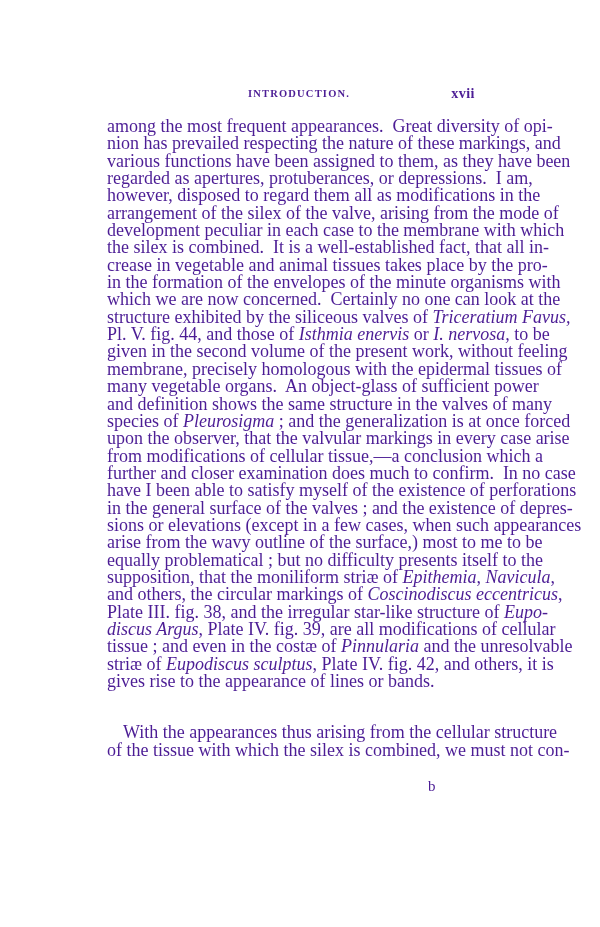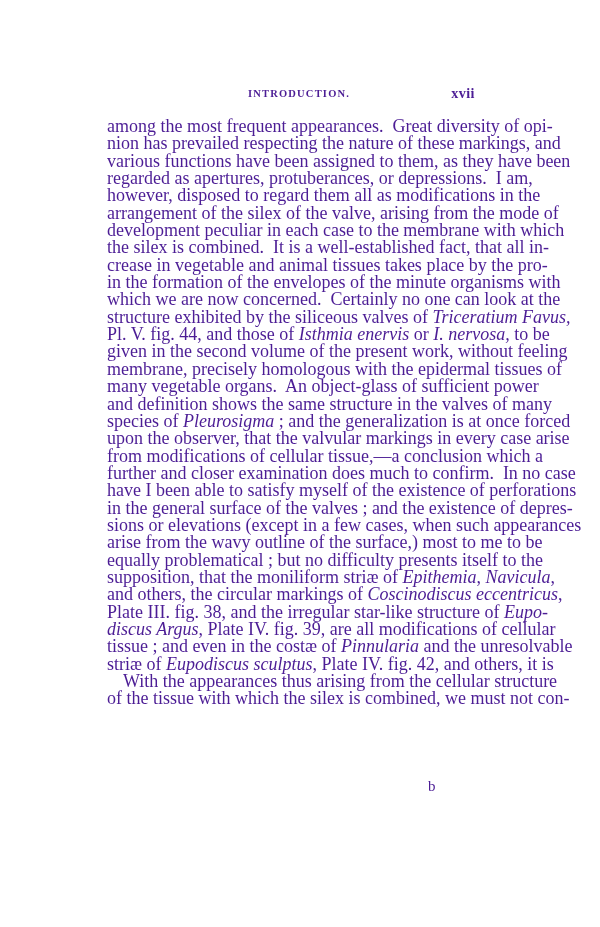--- a/index.html
+++ b/index.html
@@ -23,21 +23,21 @@
     }
     .body-text {
       position: absolute; top: 118px; left: 107px; width: 384px;
     }
     .line {
       display: block; height: 17.35px; line-height: 17.35px;
       font-size: 18px; white-space: nowrap;
       text-align: justify; text-align-last: justify;
     }
     .line.last { text-align-last: left; }
-    .line.indent { text-indent: 16px; }
+    .line.indent { text-indent: 16px; margin-top: 34px; }
     .line i { font-style: italic; }
     .signature {
       position: absolute; top: 778px; left: 428px; font-size: 15px;
     }
   </style>
 </head>
 <body>
 
 <div class="page">
   <div class="running-head">
@@ -71,18 +71,19 @@
       <span class="line">in the general surface of the valves ; and the existence of depres-</span>
       <span class="line">sions or elevations (except in a few cases, when such appearances</span>
       <span class="line">arise from the wavy outline of the surface,) most to me to be</span>
       <span class="line">equally problematical ; but no difficulty presents itself to the</span>
       <span class="line">supposition, that the moniliform striæ of <i>Epithemia</i>, <i>Navicula</i>,</span>
       <span class="line">and others, the circular markings of <i>Coscinodiscus eccentricus</i>,</span>
       <span class="line">Plate III. fig. 38, and the irregular star-like structure of <i>Eupo-</i></span>
       <span class="line"><i>discus Argus</i>, Plate IV. fig. 39, are all modifications of cellular</span>
       <span class="line">tissue ; and even in the costæ of <i>Pinnularia</i> and the unresolvable</span>
       <span class="line">striæ of <i>Eupodiscus sculptus</i>, Plate IV. fig. 42, and others, it is</span>
+      <span class="line last">gives rise to the appearance of lines or bands.</span>
       <span class="line indent">With the appearances thus arising from the cellular structure</span>
       <span class="line">of the tissue with which the silex is combined, we must not con-</span>
     </div>
 
   <div class="signature">b</div>
 </div>
 
 </body></html>

